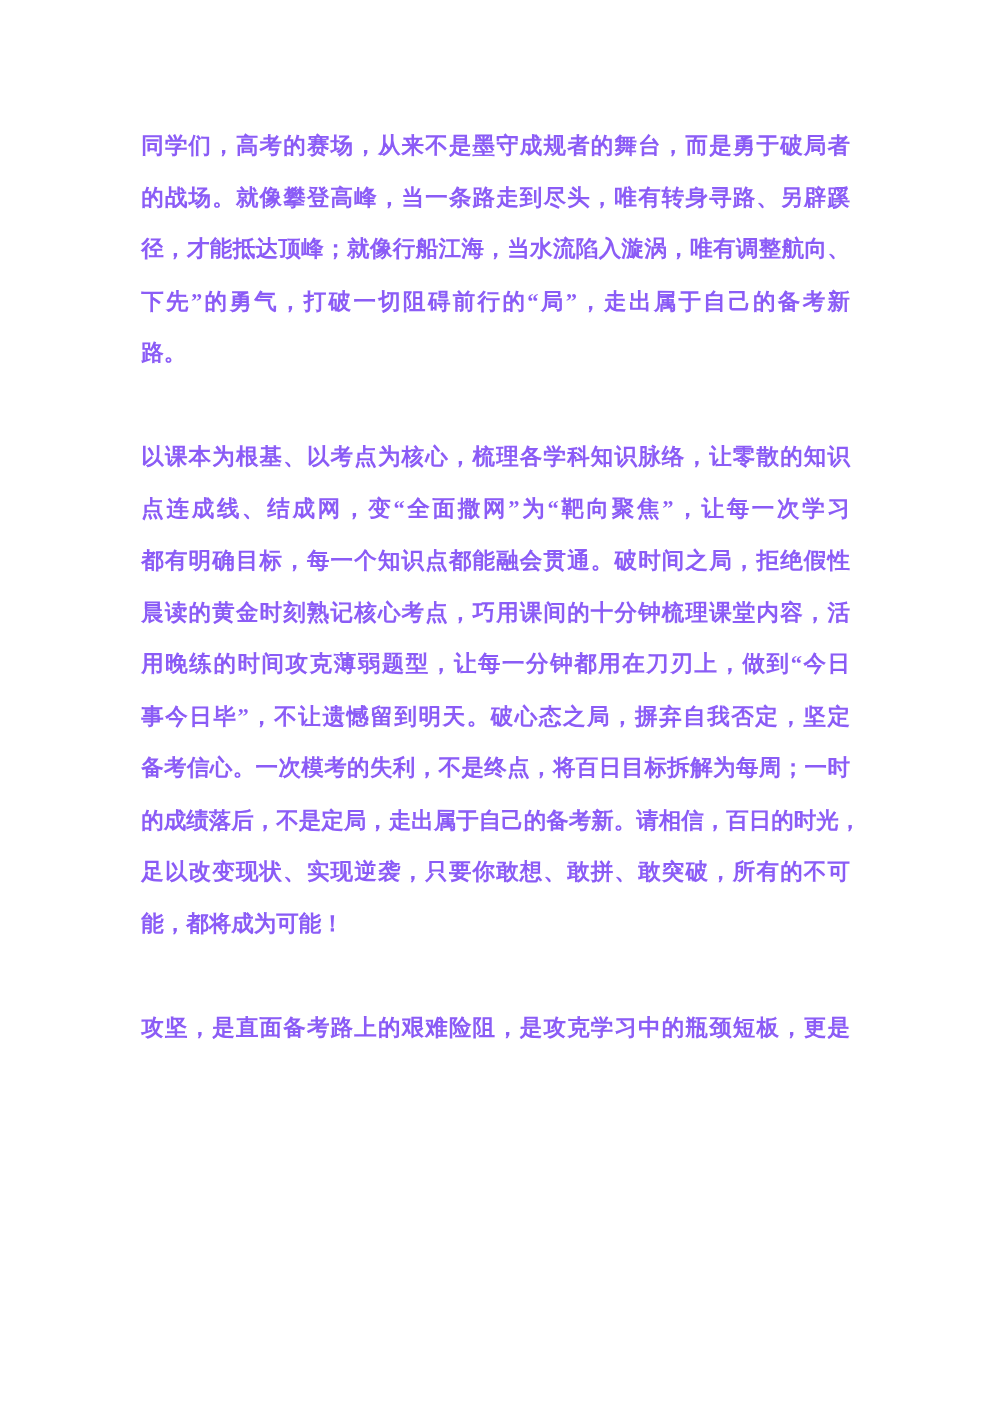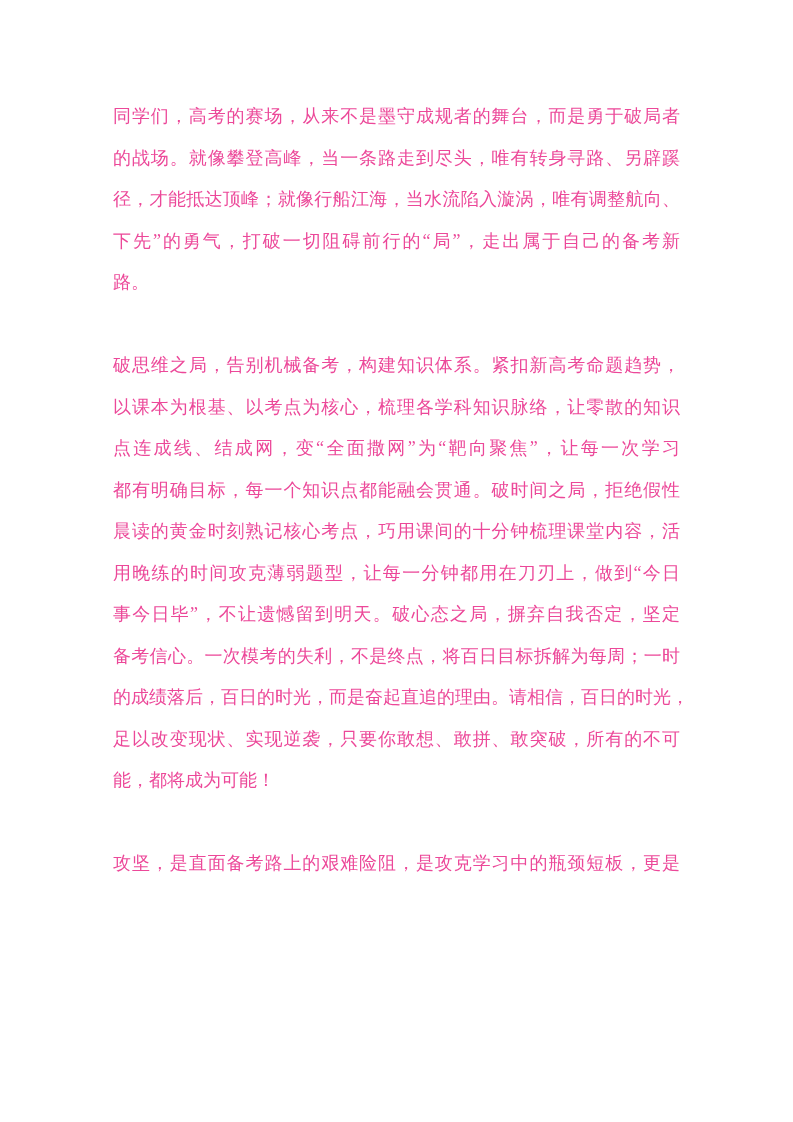--- a/index.html
+++ b/index.html
@@ -37,38 +37,37 @@
   }
   .line.last-left {
     text-align: left;
     text-align-last: left;
   }
 </style>
 </head>
 <body>
 
 <div class="page" style="background: rgb(255, 255, 255);">
-  <main class="content" style="color: #ec4899;">
+  <main class="content" style="color: #8b5cf6; font-weight: bold;">
       <div class="block paragraph">
         <div class="line">同学们，高考的赛场，从来不是墨守成规者的舞台，而是勇于破局者</div>
         <div class="line">的战场。就像攀登高峰，当一条路走到尽头，唯有转身寻路、另辟蹊</div>
         <div class="line">径，才能抵达顶峰；就像行船江海，当水流陷入漩涡，唯有调整航向、</div>
         <div class="line">下先”的勇气，打破一切阻碍前行的“局”，走出属于自己的备考新</div>
         <div class="line last-left">路。</div>
       </div>
       <div class="block paragraph">
-        <div class="line">破思维之局，告别机械备考，构建知识体系。紧扣新高考命题趋势，</div>
         <div class="line">以课本为根基、以考点为核心，梳理各学科知识脉络，让零散的知识</div>
         <div class="line">点连成线、结成网，变“全面撒网”为“靶向聚焦”，让每一次学习</div>
         <div class="line">都有明确目标，每一个知识点都能融会贯通。破时间之局，拒绝假性</div>
         <div class="line">晨读的黄金时刻熟记核心考点，巧用课间的十分钟梳理课堂内容，活</div>
         <div class="line">用晚练的时间攻克薄弱题型，让每一分钟都用在刀刃上，做到“今日</div>
         <div class="line">事今日毕”，不让遗憾留到明天。破心态之局，摒弃自我否定，坚定</div>
         <div class="line">备考信心。一次模考的失利，不是终点，将百日目标拆解为每周；一时</div>
-        <div class="line">的成绩落后，百日的时光，而是奋起直追的理由。请相信，百日的时光，</div>
+        <div class="line">的成绩落后，不是定局，走出属于自己的备考新。请相信，百日的时光，</div>
         <div class="line">足以改变现状、实现逆袭，只要你敢想、敢拼、敢突破，所有的不可</div>
         <div class="line last-left">能，都将成为可能！</div>
       </div>
       <div class="block paragraph">
         <div class="line">攻坚，是直面备考路上的艰难险阻，是攻克学习中的瓶颈短板，更是</div>
       </div>
     </main>
 </div>
 
 </body></html>

